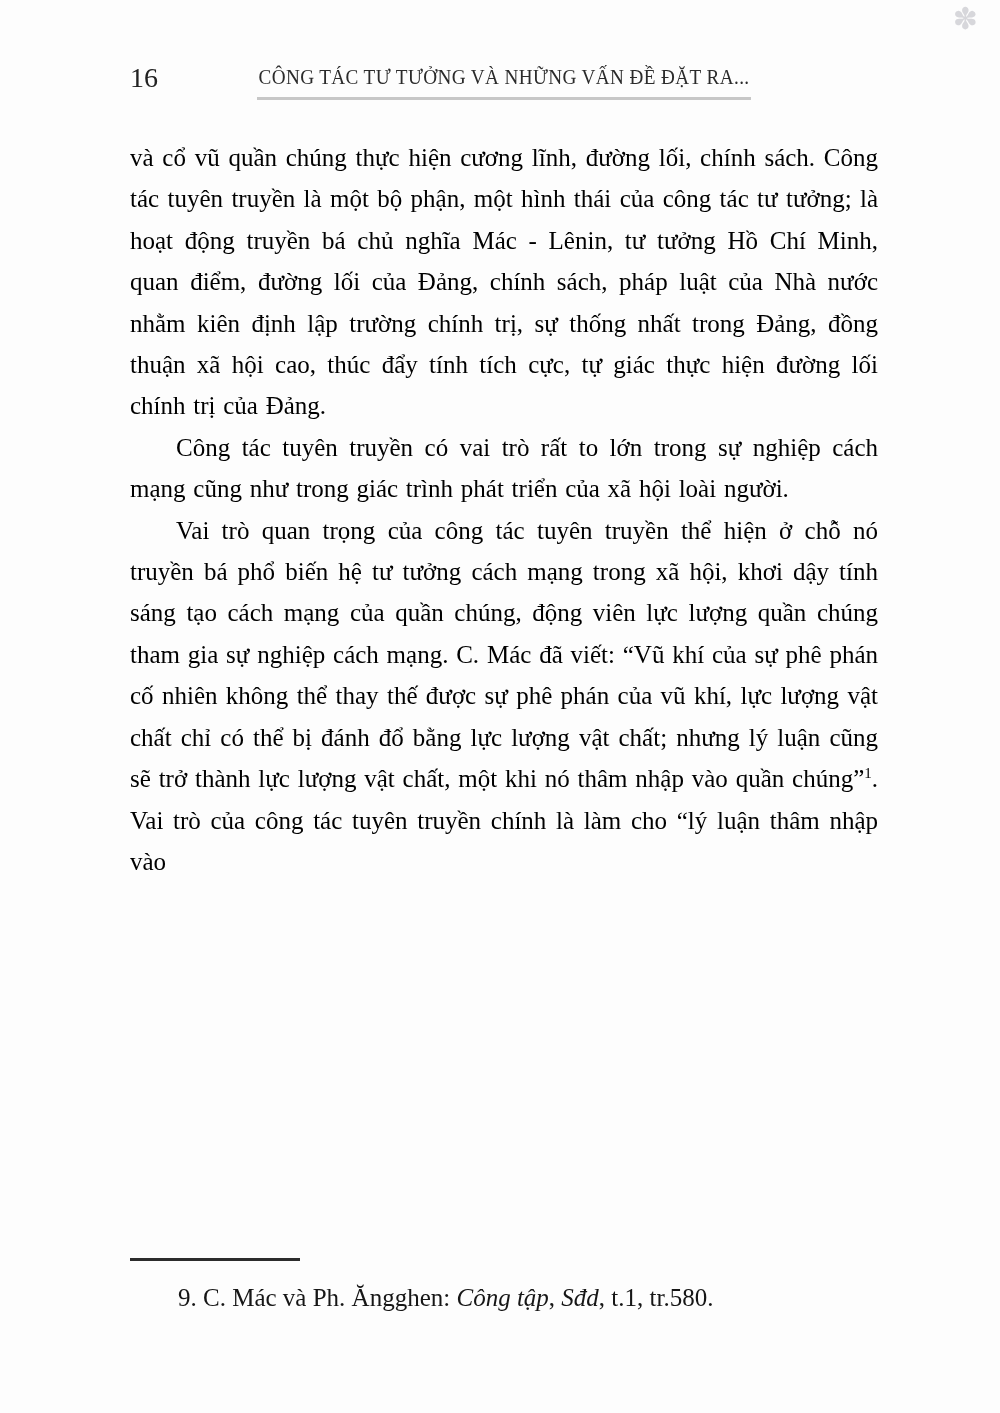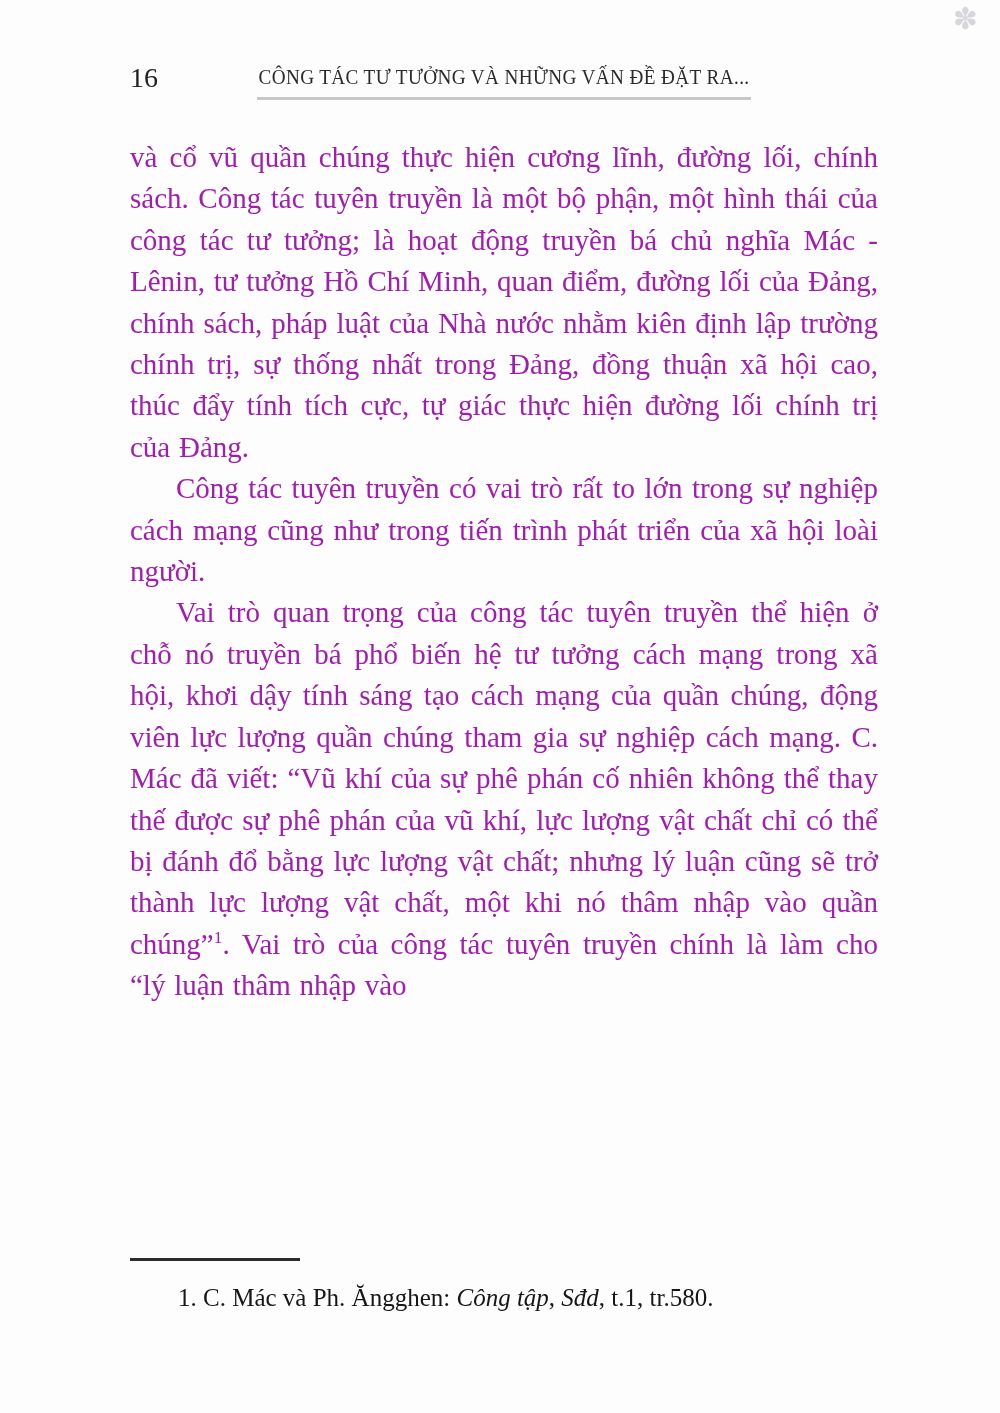--- a/index.html
+++ b/index.html
@@ -48,24 +48,24 @@
   }
   .header-rule {
     width: 494px;
     height: 3px;
     background: #c7c7c7;
     margin: 8px auto 0 auto;
   }
   .body-text {
     width: 748px;
     margin: 37px auto 0 130px;
-    font-size: 29px;
+    font-size: 25px;
     line-height: 41.4px;
     text-align: justify;
-    color: #a21caf;
+    color: #000000;
     word-spacing: 1.5px;
   }
   .body-text p {
     margin: 0;
     text-indent: 46px;
   }
   .body-text p.no-indent { text-indent: 0; }
   .body-text sup {
     font-size: 0.6em;
     line-height: 0;
@@ -100,22 +100,22 @@
   <div class="corner-ornament">✽</div>
 
   <div class="header-row">
     <div class="page-number">16</div>
     <div class="running-header">CÔNG TÁC TƯ TƯỞNG VÀ NHỮNG VẤN ĐỀ ĐẶT RA...</div>
     <div class="header-rule"></div>
   </div>
 
   <div class="body-text">
     <p class="no-indent">và cổ vũ quần chúng thực hiện cương lĩnh, đường lối, chính sách. Công tác tuyên truyền là một bộ phận, một hình thái của công tác tư tưởng; là hoạt động truyền bá chủ nghĩa Mác - Lênin, tư tưởng Hồ Chí Minh, quan điểm, đường lối của Đảng, chính sách, pháp luật của Nhà nước nhằm kiên định lập trường chính trị, sự thống nhất trong Đảng, đồng thuận xã hội cao, thúc đẩy tính tích cực, tự giác thực hiện đường lối chính trị của Đảng.</p>
-    <p>Công tác tuyên truyền có vai trò rất to lớn trong sự nghiệp cách mạng cũng như trong tiến trình phát triển của xã hội loài người.</p>
+    <p>Công tác tuyên truyền có vai trò rất to lớn trong sự nghiệp cách mạng cũng như trong giác trình phát triển của xã hội loài người.</p>
     <p><span>Vai trò quan trọng của công tác tuyên truyền thể hiện ở chỗ nó truyền bá phổ biến hệ tư tưởng cách mạng trong xã hội, khơi dậy tính sáng tạo cách mạng của quần chúng, động viên lực lượng quần chúng tham gia sự nghiệp cách mạng. C. Mác đã viết: “Vũ khí của sự phê phán cố nhiên không thể thay thế được sự phê phán của vũ khí, lực lượng vật chất chỉ có thể bị đánh đổ bằng lực lượng vật chất; nhưng lý luận cũng sẽ trở thành lực lượng vật chất, một khi nó thâm nhập vào quần chúng”</span><sup>1</sup><span>. Vai trò của công tác tuyên truyền chính là làm cho “lý luận thâm nhập vào</span></p>
   </div>
 
   <div class="footnote-area">
     <div class="footnote-rule"></div>
-    <div class="footnote-text"><span>1. C. Mác và Ph. Ăngghen: </span><em>Công tập</em><span>, </span><em>Sđd</em><span>, t.1, tr.580.</span></div>
+    <div class="footnote-text"><span>9. C. Mác và Ph. Ăngghen: </span><em>Công tập</em><span>, </span><em>Sđd</em><span>, t.1, tr.580.</span></div>
   </div>
 
 </div>
 
 </body></html>

